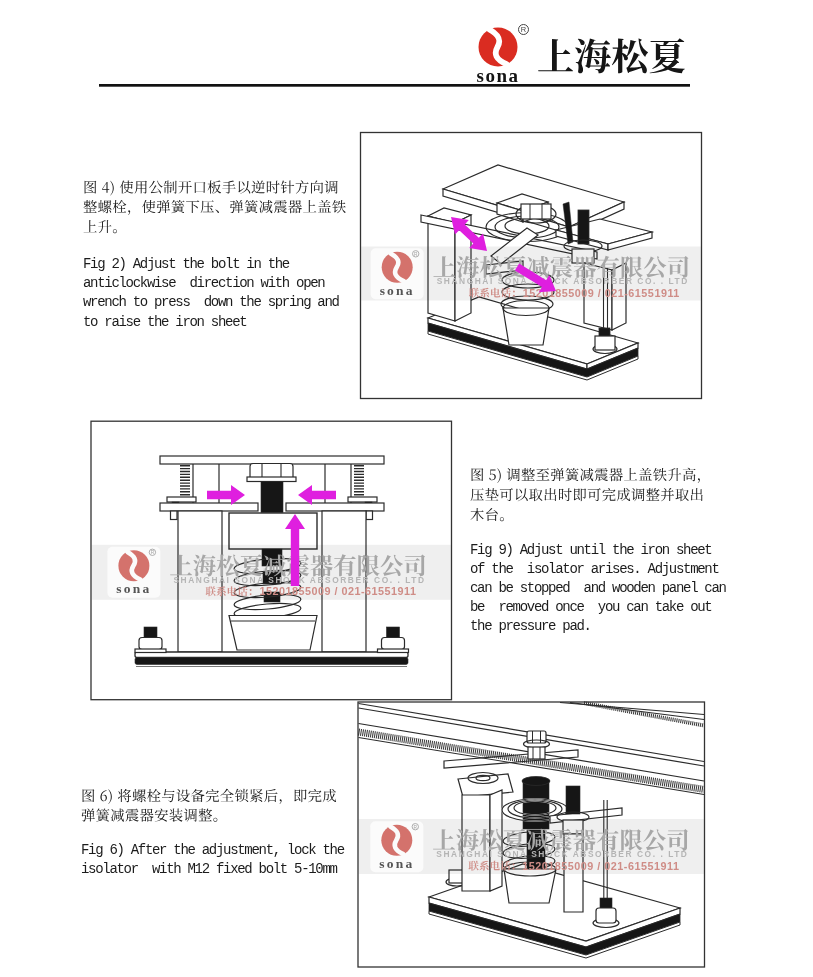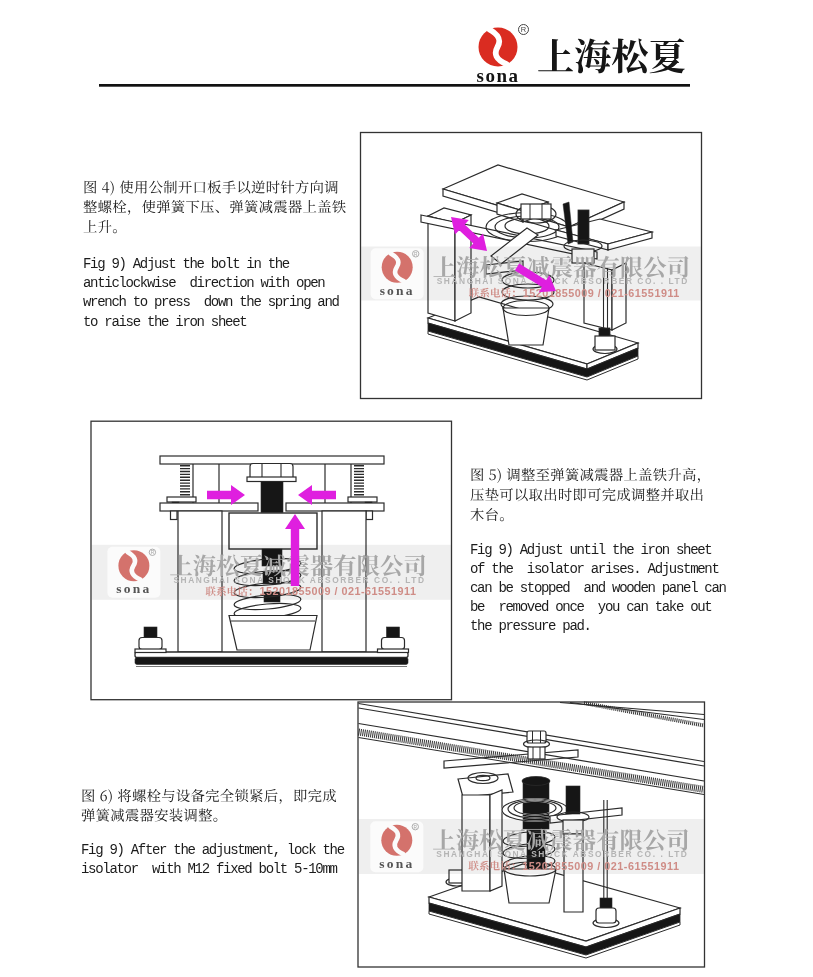--- a/index.html
+++ b/index.html
@@ -316,22 +316,22 @@
     <rect x="563" y="820" width="20" height="14" fill="#fff" stroke="#2b2b2b" stroke-width="1.2"></rect>
     <path d="M564,834 L583,834 L583,912 L564,912 Z" fill="#fff" stroke="#2b2b2b" stroke-width="1.2"></path>
     <line x1="603.8" y1="800" x2="603.8" y2="905" stroke="#2b2b2b" stroke-width="1.1"></line>
     <line x1="607.2" y1="800" x2="607.2" y2="905" stroke="#2b2b2b" stroke-width="1.1"></line>
     <rect x="600" y="898" width="12" height="11" fill="#161616" stroke="#2b2b2b" stroke-width="0.6"></rect>
     <ellipse cx="606" cy="923" rx="13" ry="4.5" fill="none" stroke="#2b2b2b" stroke-width="1.2"></ellipse>
     <rect x="596" y="908" width="20" height="15" fill="#fff" stroke="#2b2b2b" stroke-width="1.2" rx="3"></rect>
     <rect x="358.7" y="819" width="345.1" height="55" fill="#efefef" style="mix-blend-mode:multiply"></rect>
     <use href="#wmk" x="370.3" y="821.2"></use>
 </svg>
-<div style="font-family:&quot;Liberation Mono&quot;,monospace;font-size:14px;line-height:19.2px;letter-spacing:-1.3px;color:#1c1c1c;white-space:pre;position:absolute;left:83px;top:255px;">Fig 9) Adjust the bolt in the
+<div style="font-family:&quot;Liberation Mono&quot;,monospace;font-size:14px;line-height:19.2px;letter-spacing:-1.3px;color:#1c1c1c;white-space:pre;position:absolute;left:83px;top:255px;">Fig 2) Adjust the bolt in the
 anticlockwise  direction with open
 wrench to press  down the spring and
 to raise the iron sheet</div>
 <div style="font-family:&quot;Liberation Mono&quot;,monospace;font-size:14px;line-height:19.2px;letter-spacing:-1.3px;color:#1c1c1c;white-space:pre;position:absolute;left:470px;top:540.5px;">Fig 9) Adjust until the iron sheet
 of the  isolator arises. Adjustment
 can be stopped  and wooden panel can
 be  removed once  you can take out
 the pressure pad.</div>
-<div style="font-family:&quot;Liberation Mono&quot;,monospace;font-size:14px;line-height:19.2px;letter-spacing:-1.3px;color:#1c1c1c;white-space:pre;position:absolute;left:81px;top:841px;">Fig 9) After the adjustment, lock the
+<div style="font-family:&quot;Liberation Mono&quot;,monospace;font-size:14px;line-height:19.2px;letter-spacing:-1.3px;color:#1c1c1c;white-space:pre;position:absolute;left:81px;top:841px;">Fig 6) After the adjustment, lock the
 isolator  with M12 fixed bolt 5-10mm</div>
 </body></html>

